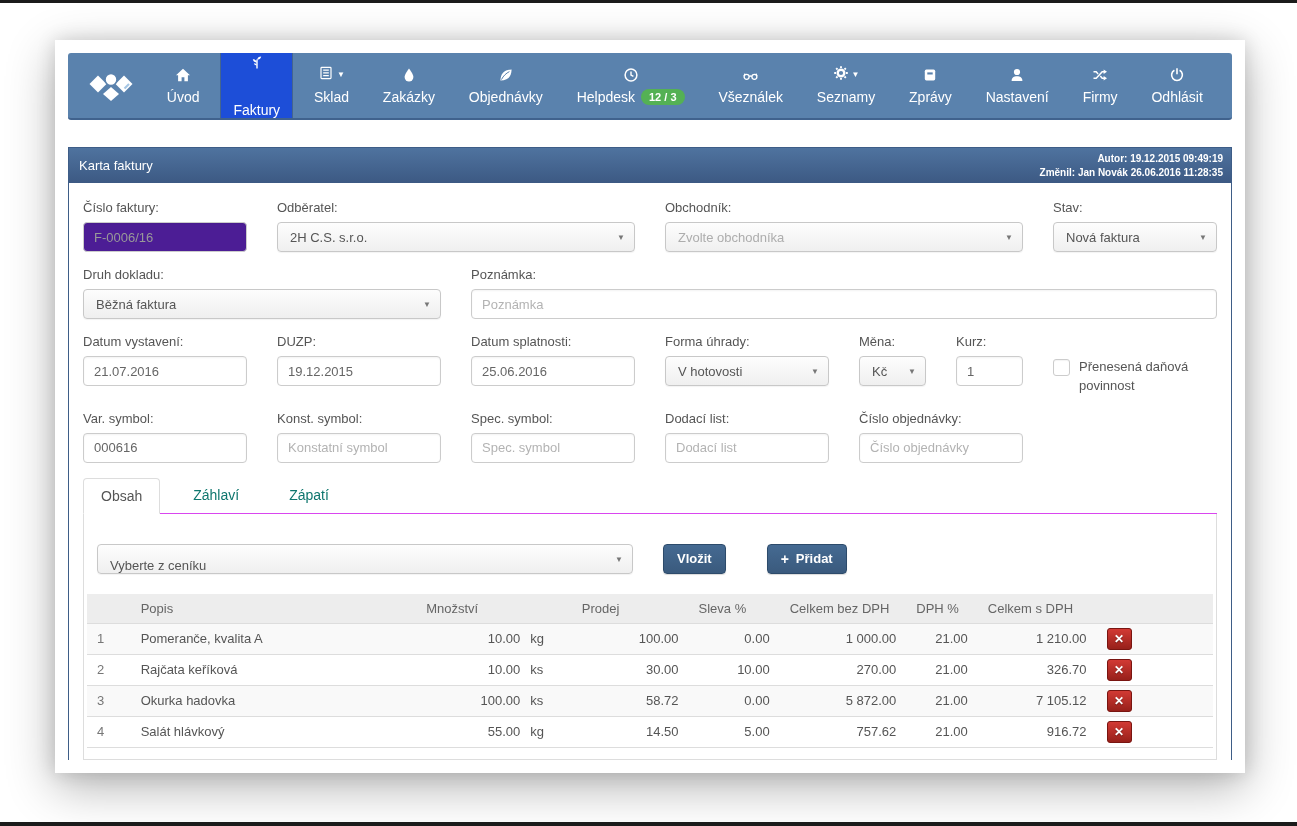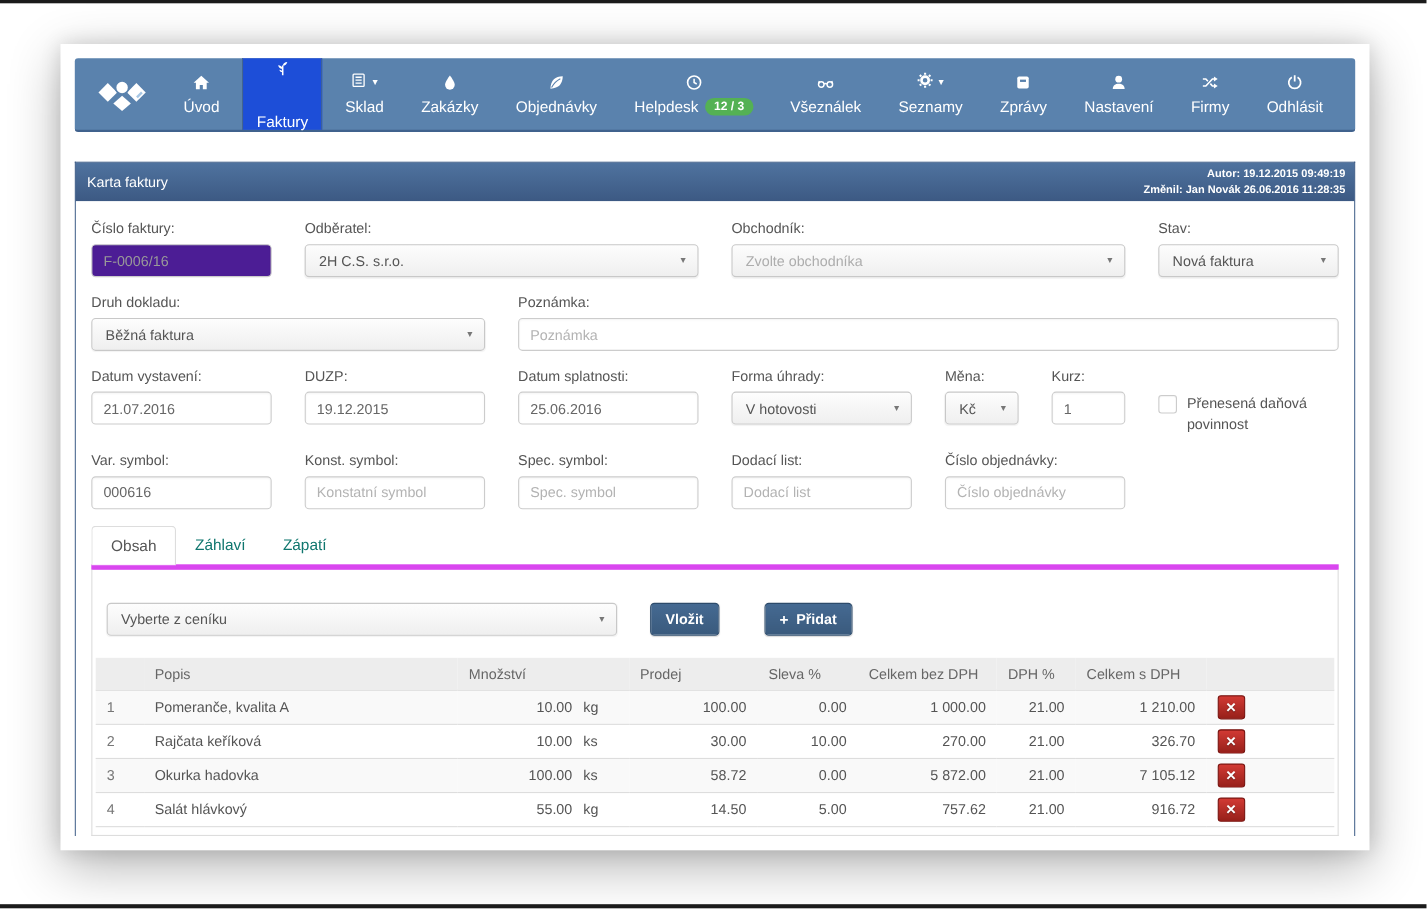--- a/index.html
+++ b/index.html
@@ -47,29 +47,29 @@
     height:30px;box-sizing:border-box;cursor:pointer;box-shadow:0 1px 1px rgba(0,0,0,.05);}
   .select .caret{position:absolute;right:9px;top:50%;transform:translateY(-50%);font-size:8px;color:#777;}
   .select.is-placeholder{color:#adadad;}
   .split{display:flex;gap:30px;} .split .sub{flex:1;min-width:0;}
   .checkbox-field{padding-top:24px;display:flex;gap:9px;align-items:flex-start;}
   .checkbox{width:15px;height:15px;border:1px solid #ccc;border-radius:3px;background:#fff;flex:none;
     margin-top:1px;cursor:pointer;box-shadow:inset 0 1px 1px rgba(0,0,0,.05);}
   .checkbox-label{font-size:13px;color:#555;line-height:1.45;}
 
   
-  .tabs{margin-top:15px;display:flex;border-bottom:5px solid #d946ef;flex:none;}
+  .tabs{margin-top:15px;display:flex;border-bottom:1px solid #d946ef;flex:none;gap:16px;}
   .tab{padding:9px 17px;font-size:14px;color:#0f766e;cursor:pointer;margin-bottom:-1px;}
   .tab.active{color:#555;background:#fff;border:1px solid #ddd;border-bottom:1px solid #fff;
     border-radius:4px 4px 0 0;}
   .tab-content{border:1px solid #ddd;border-top:none;padding:30px 13px 0;flex:1;min-height:0;overflow:hidden;}
 
   
   .toolbar{display:flex;align-items:center;}
-  .pricelist-select{width:464px;flex:none;}
+  .pricelist-select{width:536px;flex:none;align-items:flex-end;}
   .btn{background:linear-gradient(#456a92,#3a5a7d);border:1px solid #2d4b6b;border-radius:4px;color:#fff;
     font-size:13px;font-weight:700;padding:0 13px;height:30px;display:inline-flex;align-items:center;
     gap:7px;cursor:pointer;font-family:inherit;box-shadow:0 1px 1px rgba(0,0,0,.15);}
   .btn-insert{margin-left:30px;} .btn-add{margin-left:41px;}
   .plus-glyph{font-size:14px;font-weight:700;line-height:1;}
 
   
   .items-table{width:calc(100% + 20px);margin:20px -10px 0;border-collapse:collapse;font-size:13px;color:#555;}
   .items-table th{background:#ededed;font-weight:400;color:#666;padding:6px 10px;height:17px;
     border-bottom:1px solid #ddd;text-align:left;}

